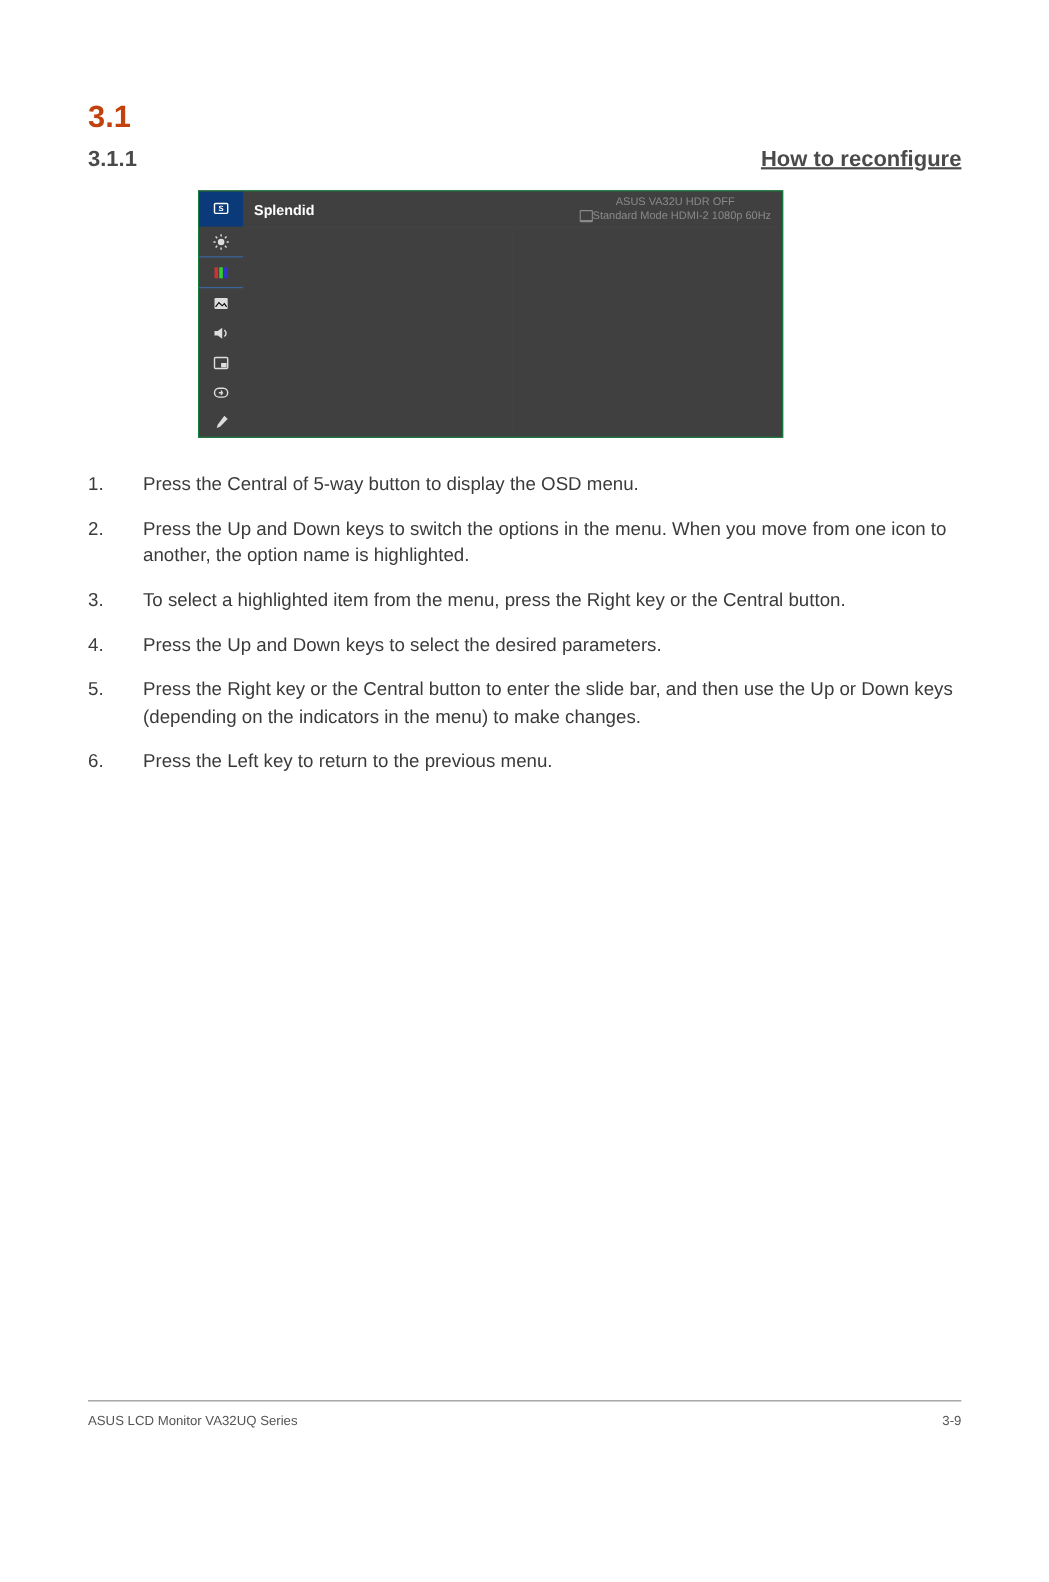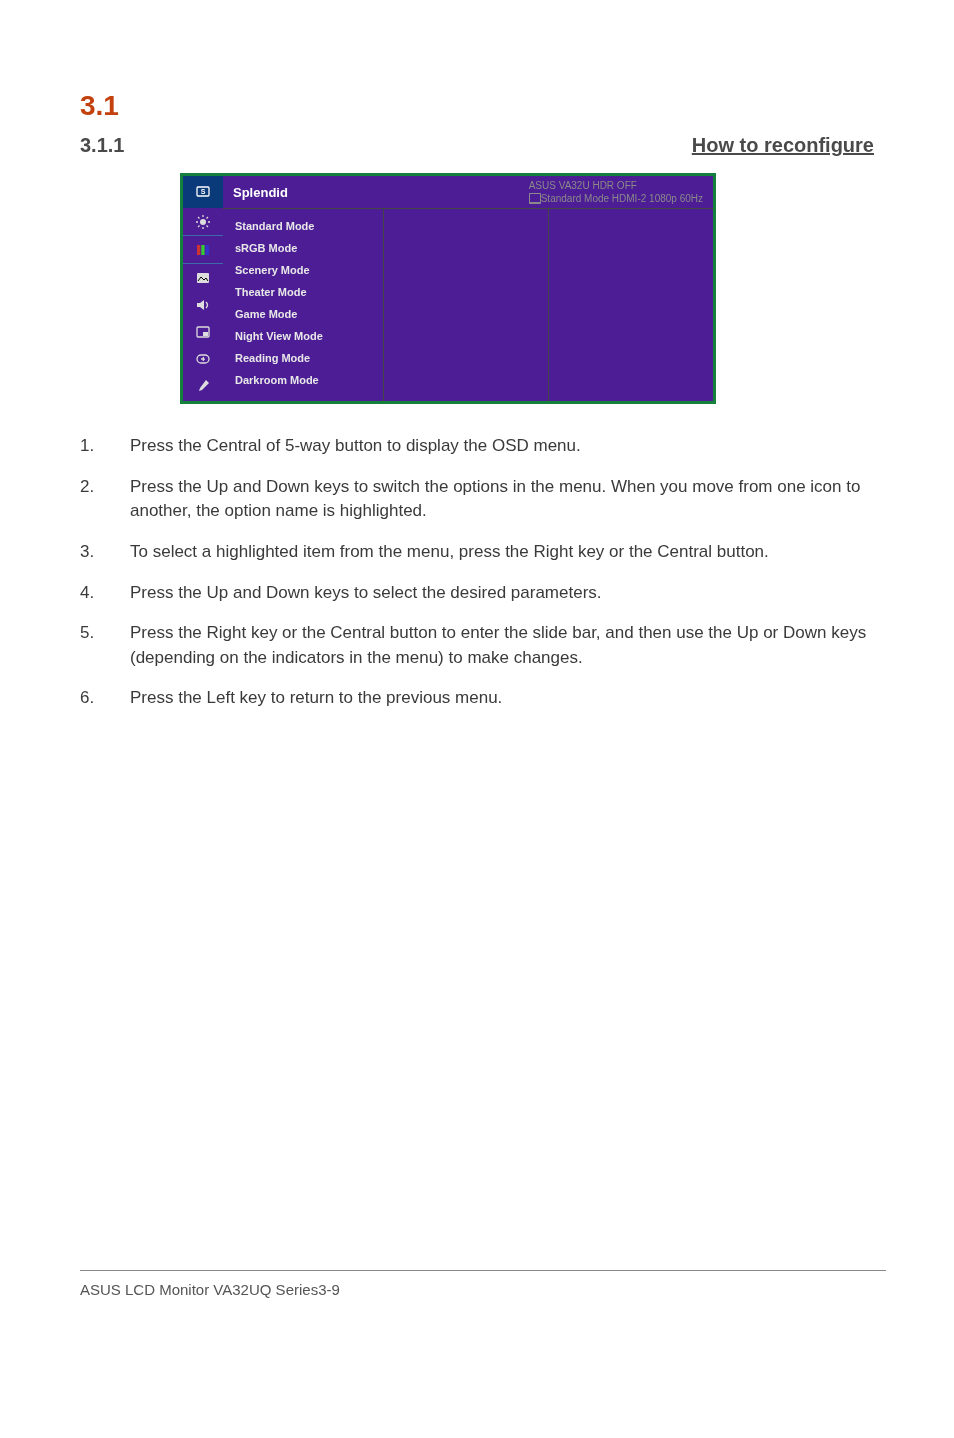--- a/index.html
+++ b/index.html
@@ -53,25 +53,25 @@
     text-decoration: underline;
   }
 
   
   .osd-wrap {
     margin-left: 100px;
     margin-bottom: 30px;
   }
   .osd {
     width: 530px;
-    background: #4c1d95;
+    background: #404040;
     color: #fff;
     font-size: 11px;
     display: flex;
-    border: 3px solid #15803d;
+    border: 1px solid #15803d;
     overflow: hidden;
   }
   .osd-icons {
     width: 40px;
     display: flex;
     flex-direction: column;
     flex-shrink: 0;
   }
   .osd-icon {
     height: 27px;
@@ -103,21 +103,21 @@
     align-items: center;
     padding: 0 10px;
     border-bottom: 1px solid #444;
   }
   .osd-header-title {
     font-size: 13px;
     font-weight: bold;
     color: #fff;
   }
   .osd-header-right {
-    text-align: left;
+    text-align: center;
     color: #8a8a8a;
     font-size: 10px;
     line-height: 1.3;
   }
   .osd-header-right .monitor-row {
     display:flex;
     align-items:center;
     justify-content:flex-end;
     gap:0;
   }
@@ -157,27 +157,27 @@
   .instr-num {
     width: 50px;
     flex-shrink: 0;
   }
   .instr-text { flex: 1; }
 
   
   .footer {
     position: absolute;
     left: 80px;
-    right: 68px;
+    right: 80px;
     bottom: 0;
     border-top: 1px solid #888;
     padding: 10px 0 40px 0;
     display: flex;
-    justify-content: flex-start;
-    font-size: 15px;
+    justify-content: space-between;
+    font-size: 12px;
     color: #555;
   }
   .mon-icon {
     display:inline-block;
     width:10px;height:8px;
     border:1px solid #8a8a8a;
     border-bottom:2px solid #8a8a8a;
     border-radius:1px;
   }
 </style>
@@ -263,30 +263,20 @@
           <div class="osd-header-title">Splendid</div>
           <div class="osd-header-right">
             <div>ASUS  VA32U HDR OFF</div>
             <div class="monitor-row">
               <span class="mon-icon"></span>
               <span>Standard Mode  HDMI-2  1080p  60Hz</span>
             </div>
           </div>
         </div>
         <div class="osd-content">
-          <div class="osd-list">
-            <div class="osd-list-item">Standard Mode</div>
-            <div class="osd-list-item">sRGB Mode</div>
-            <div class="osd-list-item">Scenery Mode</div>
-            <div class="osd-list-item">Theater Mode</div>
-            <div class="osd-list-item">Game Mode</div>
-            <div class="osd-list-item">Night View Mode</div>
-            <div class="osd-list-item">Reading Mode</div>
-            <div class="osd-list-item">Darkroom Mode</div>
-          </div>
           <div class="osd-pane"></div>
           <div class="osd-pane"></div>
         </div>
       </div>
     </div>
   </div>
 
   <div class="instr">
     <div class="instr-item">
       <div class="instr-num">1.</div>

